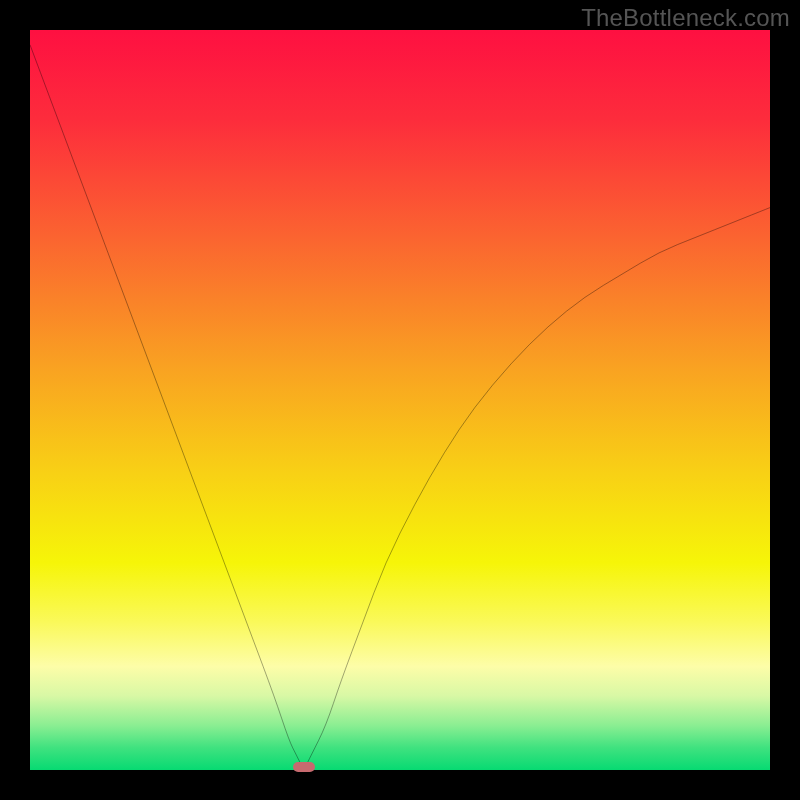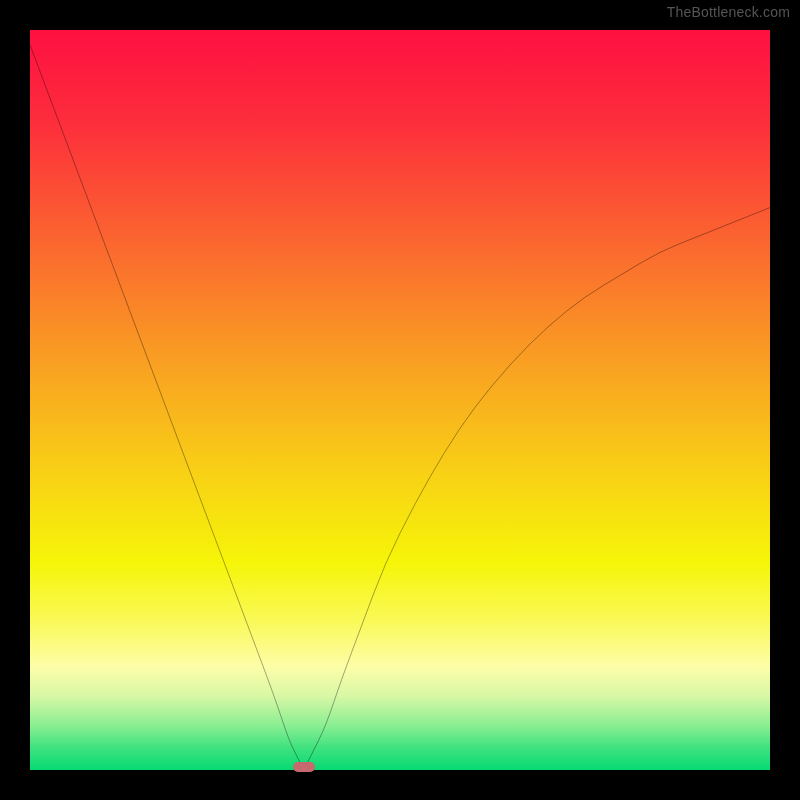--- a/index.html
+++ b/index.html
@@ -15,21 +15,21 @@
     position: relative;
     width: 800px;
     height: 800px;
     background: #000;
   }
   .watermark {
     position: absolute;
     top: 4px;
     right: 10px;
     color: #555;
-    font-size: 14px;
+    font-size: 24px;
     font-weight: 500;
     letter-spacing: 0.2px;
     z-index: 30;
   }
   .plot-area {
     position: absolute;
     left: 30px;
     top: 30px;
     width: 740px;
     height: 740px;

